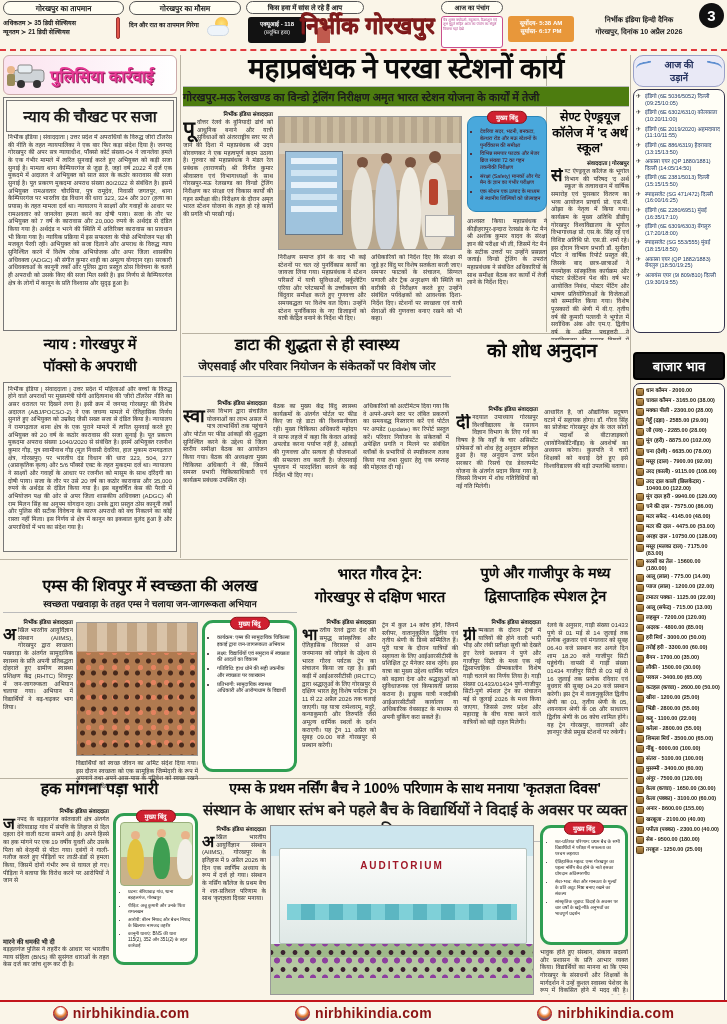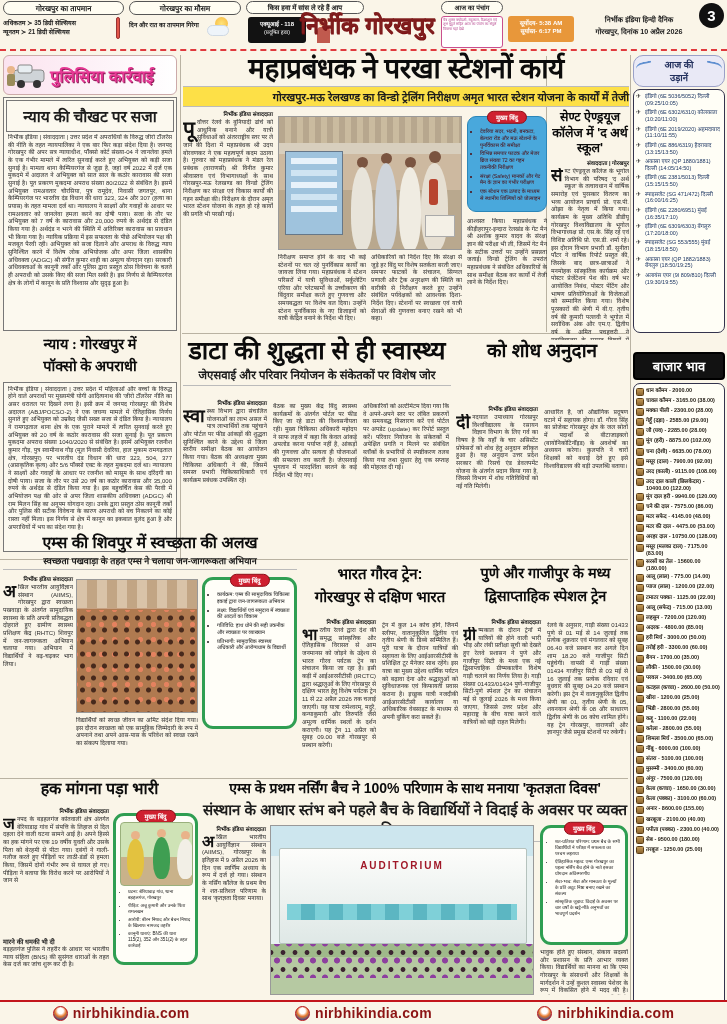--- a/index.html
+++ b/index.html
@@ -130,21 +130,21 @@
       <div>न्याय : गोरखपुर में</div>
       <div>पॉक्सो के अपराधी</div>
     </div>
     <div style="border:1px solid #777;margin-top:4px;background:#fcf9ef;">
       <div class="body-txt" style="margin:3px 4px;height:162px;">निर्भीक इंडिया | संवाददाता | उत्तर प्रदेश में महिलाओं और बच्चों के विरुद्ध होने वाले अपराधों पर मुख्यमंत्री योगी आदित्यनाथ की 'जीरो टॉलरेंस' नीति का असर धरातल पर दिखने लगा है। इसी क्रम में जनपद गोरखपुर की विशेष अदालत (ABJ/POCSO-2) ने एक जघन्य मामले में ऐतिहासिक निर्णय सुनाते हुए अभियुक्त को उम्रकैद जैसी सख्त सजा से दंडित किया है। न्यायालय ने रामगढ़ताल थाना क्षेत्र के एक पुराने मामले में त्वरित सुनवाई करते हुए अभियुक्त को 20 वर्ष के कठोर कारावास की सजा सुनाई है। पूत प्रकरण मुकदमा अपराध संख्या 1040/2020 से संबंधित है। इसमें अभियुक्त रजनीश कुमार गौड़, पुत्र स्वामीनाथ गौड़ (मूल निवासी देवरिया, हाल मुकाम रामगढ़ताल क्षेत्र, गोरखपुर) पर भारतीय दंड विधान की धारा 323, 504, 377 (अप्राकृतिक कृत्य) और 5/6 पॉक्सो एक्ट के तहत मुकदमा दर्ज था। न्यायालय ने साक्ष्यों और गवाहों के आधार पर रजनीश को मासूम के साथ दरिंदगी का दोषी पाया। सजा के तौर पर उसे 20 वर्ष का कठोर कारावास और 35,000 रुपये के अर्थदंड से दंडित किया गया है। इस बहुचर्चित केस की पैरवी में अभियोजन पक्ष की ओर से अपर जिला शासकीय अधिवक्ता (ADGC) श्री राम मिलन सिंह का अनुपम योगदान रहा। उनके द्वारा प्रस्तुत ठोस कानूनी तर्कों और पुलिस की सटीक विवेचना के कारण अपराधी को बच निकलने का कोई रास्ता नहीं मिला। इस निर्णय से क्षेत्र में कानून का इकबाल बुलंद हुआ है और अपराधियों में भय का संदेश गया है।</div>
     </div>
   </div>
 
   <div class="abs" style="left:183px;top:54px;width:446px;height:278px;">
     <div class="headline" style="font-size:28px;letter-spacing:-.5px;">महाप्रबंधक ने परखा स्टेशनों कार्य</div>
-    <div style="margin-top:3px;background:#fde047;font-size:11px;font-weight:bold;text-align:right;padding:2px 0;border-top:1px solid #bbb;border-bottom:1px solid #bbb;">गोरखपुर-मऊ रेलखण्ड का विन्डो ट्रेलिंग निरीक्षण  अमृत भारत स्टेशन योजना के कार्यों में तेजी</div>
+    <div style="margin-top:3px;background:#4d7c0f;font-size:11px;font-weight:bold;text-align:left;padding:2px 0;border-top:1px solid #bbb;border-bottom:1px solid #bbb;">गोरखपुर-मऊ रेलखण्ड का विन्डो ट्रेलिंग निरीक्षण  अमृत भारत स्टेशन योजना के कार्यों में तेजी</div>
 
     <div class="abs" style="left:0;top:56px;width:90px;height:220px;">
       <div class="byline">निर्भीक इंडिया संवाददाता</div>
       <div class="body-txt" style="height:208px;"><span class="dropcap">पू</span><span>र्वोत्तर रेलवे के बुनियादी ढांचे को आधुनिक बनाने और यात्री सुविधाओं को अंतरराष्ट्रीय स्तर पर ले जाने की दिशा में महाप्रबंधक श्री उदय बोरवणकर ने एक महत्वपूर्ण कदम उठाया है। गुरुवार को महाप्रबंधक ने मंडल रेल प्रबंधक (वाराणसी) श्री विनीत कुमार श्रीवास्तव एवं विभागाध्यक्षों के साथ गोरखपुर-मऊ रेलखण्ड का विन्डो ट्रेलिंग निरीक्षण कर संरक्षा एवं विकास कार्यों की गहन समीक्षा की। निरीक्षण के दौरान अमृत भारत स्टेशन योजना के तहत हो रहे कार्यों की प्रगति भी परखी गई।</span></div>
     </div>
 
     <div class="abs photo" style="left:95px;top:62px;width:184px;height:134px;background:linear-gradient(#d8cfbe 0 28%,#cdb9a0 28% 55%,#b9a88e 55% 100%);">
       <div class="abs" style="left:0;top:0;width:100%;height:26px;background:repeating-linear-gradient(90deg,#b7a78e 0 6px,#cabb9f 6px 12px);"></div>
       <div class="abs" style="left:6px;top:34px;width:58px;height:84px;background:#9fc3dd;border:1px solid #678;">
         <div class="abs" style="left:5px;top:6px;width:46px;height:6px;background:#e8f2fa;"></div>
@@ -181,42 +181,42 @@
     <div class="abs body-txt" style="left:188px;top:200px;width:91px;height:76px;">अधिकारियों को निर्देश दिए कि संरक्षा से जुड़े हर बिंदु पर विशेष सतर्कता बरती जाए। समपार फाटकों के संचालन, सिग्नल प्रणाली और ट्रैक अनुरक्षण की स्थिति का बारीकी से निरीक्षण करते हुए उन्होंने संबंधित पर्यवेक्षकों को आवश्यक दिशा-निर्देश दिए। स्टेशनों पर स्वच्छता एवं यात्री सेवाओं की गुणवत्ता बनाए रखने को भी कहा।</div>
 
     <div class="abs" style="left:368px;top:56px;width:78px;height:222px;">
       <div class="headline" style="font-size:12.5px;line-height:1.25;">सेण्ट ऐण्ड्रयूज कॉलेज में 'द अर्थ स्कूल'</div>
       <div class="byline" style="margin-top:2px;">संवाददाता | गोरखपुर</div>
       <div class="body-txt" style="height:172px;"><span class="dropcap" style="font-size:17px;">से</span><span>ण्ट ऐण्ड्रयूज कॉलेज के भूगोल विभाग की परिषद 'द अर्थ स्कूल' के तत्वावधान में वार्षिक समारोह एवं पुरस्कार वितरण का भव्य आयोजन प्राचार्य प्रो. एस.पी. ओझा के नेतृत्व में किया गया। कार्यक्रम के मुख्य अतिथि डीडीयू गोरखपुर विश्वविद्यालय के भूगोल विभागाध्यक्ष प्रो. एस.के. सिंह रहे एवं विशिष्ट अतिथि प्रो. एस.डी. शर्मा रहे। इस दौरान विभाग प्रभारी डॉ. सुनीता पॉटर ने वार्षिक रिपोर्ट प्रस्तुत की, जिसके बाद छात्र-छात्राओं ने मनमोहक सांस्कृतिक कार्यक्रम और पोस्टर प्रेजेंटेशन पेश की। वर्ष भर आयोजित निबंध, पोस्टर पेंटिंग और भाषण प्रतियोगिताओं के विजेताओं को सम्मानित किया गया। विशेष पुरस्कारों की श्रेणी में बी.ए. तृतीय वर्ष की कुमारी पल्लवी ने भूगोल में सर्वाधिक अंक और एम.ए. द्वितीय वर्ष के अमित पचहत्तरी ने महाविद्यालय के समस्त विषयों में सर्वोच्च अंक पाकर विभाग का नाम रोशन किया।</span></div>
     </div>
   </div>
 
   <div class="abs" style="left:183px;top:337px;width:268px;height:220px;">
-    <div class="headline" style="font-size:25px;">डाटा की शुद्धता से ही स्वास्थ्य</div>
+    <div class="headline" style="font-size:16px;">डाटा की शुद्धता से ही स्वास्थ्य</div>
     <div style="margin-top:4px;font-size:11.5px;font-weight:bold;text-align:center;border-bottom:1px solid #bbb;padding-bottom:3px;">जेएसवाई और परिवार नियोजन के संकेतकों पर विशेष जोर</div>
     <div class="abs" style="left:0;top:62px;width:84px;height:156px;">
       <div class="byline">निर्भीक इंडिया संवाददाता</div>
       <div class="body-txt" style="height:146px;"><span class="dropcap" style="font-size:18px;">स्वा</span><span>स्थ्य विभाग द्वारा संचालित योजनाओं का लाभ असल में पात्र लाभार्थियों तक पहुंचाने और पोर्टल पर फीड आंकड़ों की शुद्धता सुनिश्चित करने के उद्देश्य से जिला स्तरीय समीक्षा बैठक का आयोजन किया गया। बैठक की अध्यक्षता मुख्य चिकित्सा अधिकारी ने की, जिसमें समस्त प्रभारी चिकित्साधिकारी एवं कार्यक्रम प्रबंधक उपस्थित रहे।</span></div>
     </div>
     <div class="abs body-txt" style="left:90px;top:66px;width:84px;height:152px;">बैठक का मुख्य केंद्र बिंदु स्वास्थ्य कार्यक्रमों के अंतर्गत पोर्टल पर फीड किए जा रहे डाटा की विश्वसनीयता रही। मुख्य चिकित्सा अधिकारी महोदय ने साफ लहजे में कहा कि केवल आंकड़े अपलोड करना पर्याप्त नहीं है, आंकड़ों की गुणवत्ता और सत्यता ही योजनाओं की सफलता तय करती है। जेएसवाई भुगतान में पारदर्शिता बरतने के कड़े निर्देश भी दिए गए।</div>
     <div class="abs body-txt" style="left:180px;top:66px;width:86px;height:152px;">अधिकारियों को अल्टीमेटम दिया गया कि वे अपने-अपने स्तर पर लंबित प्रकरणों का समयबद्ध निस्तारण करें एवं पोर्टल पर अपडेट (update) कर रिपोर्ट प्रस्तुत करें। परिवार नियोजन के संकेतकों में अपेक्षित प्रगति न मिलने पर संबंधित ब्लॉकों के प्रभारियों से स्पष्टीकरण तलब किया गया तथा सुधार हेतु एक सप्ताह की मोहलत दी गई।</div>
   </div>
 
   <div class="abs" style="left:456px;top:337px;width:172px;height:220px;">
     <div class="headline" style="font-size:19px;line-height:1.45;">
       <div>को शोध अनुदान</div>
     </div>
     <div class="abs" style="left:0;top:68px;width:82px;height:150px;">
       <div class="byline">निर्भीक इंडिया संवाददाता</div>
       <div class="body-txt" style="height:140px;"><span class="dropcap" style="font-size:18px;">दी</span><span>नदयाल उपाध्याय गोरखपुर विश्वविद्यालय के रसायन विज्ञान विभाग के लिए गर्व का विषय है कि यहाँ के चार असिस्टेंट प्रोफेसरों को शोध हेतु अनुदान स्वीकृत हुआ है। यह अनुदान उत्तर प्रदेश सरकार की रिसर्च एंड डेवलपमेंट योजना के अंतर्गत प्रदान किया गया है, जिससे विभाग में शोध गतिविधियों को नई गति मिलेगी।</span></div>
     </div>
     <div class="abs body-txt" style="left:88px;top:72px;width:84px;height:146px;">आधारित है, जो औद्योगिक प्रदूषण घटाने में सहायक होगा। डॉ. गौरव सिंह का प्रोजेक्ट गोरखपुर क्षेत्र के जल स्रोतों में पदार्थों से बीटाजाइक्लो (बायोनिकोटिनॉइड) के अवशेषों का अध्ययन करेगा। कुलपति ने चारों शिक्षकों को बधाई देते हुए इसे विश्वविद्यालय की बड़ी उपलब्धि बताया।</div>
   </div>
 
-  <div class="abs" style="left:3px;top:535px;width:294px;height:214px;">
+  <div class="abs" style="left:3px;top:578px;width:294px;height:214px;">
     <div class="headline" style="font-size:16px;">एम्स की शिवपुर में स्वच्छता की अलख</div>
     <div style="margin-top:2px;font-size:9px;font-weight:bold;text-align:center;border-bottom:1px solid #bbb;padding-bottom:2px;">स्वच्छता पखवाड़ा के तहत एम्स ने चलाया जन-जागरूकता अभियान</div>
     <div class="abs" style="left:0;top:40px;width:70px;height:172px;">
       <div class="byline">निर्भीक इंडिया संवाददाता</div>
       <div class="body-txt" style="height:160px;"><span class="dropcap" style="font-size:17px;">अ</span><span>खिल भारतीय आयुर्विज्ञान संस्थान (AIIMS), गोरखपुर द्वारा स्वच्छता पखवाड़ा के अंतर्गत सामुदायिक स्वास्थ्य के प्रति अपनी प्रतिबद्धता दोहराते हुए ग्रामीण स्वास्थ्य प्रशिक्षण केंद्र (RHTC) शिवपुर में जन-जागरूकता अभियान चलाया गया। अभियान में विद्यार्थियों ने बढ़-चढ़कर भाग लिया।</span></div>
     </div>
     <div class="abs photo" style="left:73px;top:44px;width:122px;height:134px;background:linear-gradient(#c7a183 0 22%,#b07a50 22% 100%);">
       <div class="abs" style="left:0;top:0;width:100%;height:28px;background:repeating-linear-gradient(90deg,#d9c3a8 0 10px,#c2a584 10px 20px);"></div>
       <div class="abs" style="left:0;top:30px;width:100%;height:104px;background-image:radial-gradient(circle 2.5px,#47291c 2px,transparent 3px),radial-gradient(circle 3px,#e4825f 2.2px,transparent 3px);background-size:11px 12px,13px 15px;background-position:0 2px,5px 7px;"></div>
     </div>

